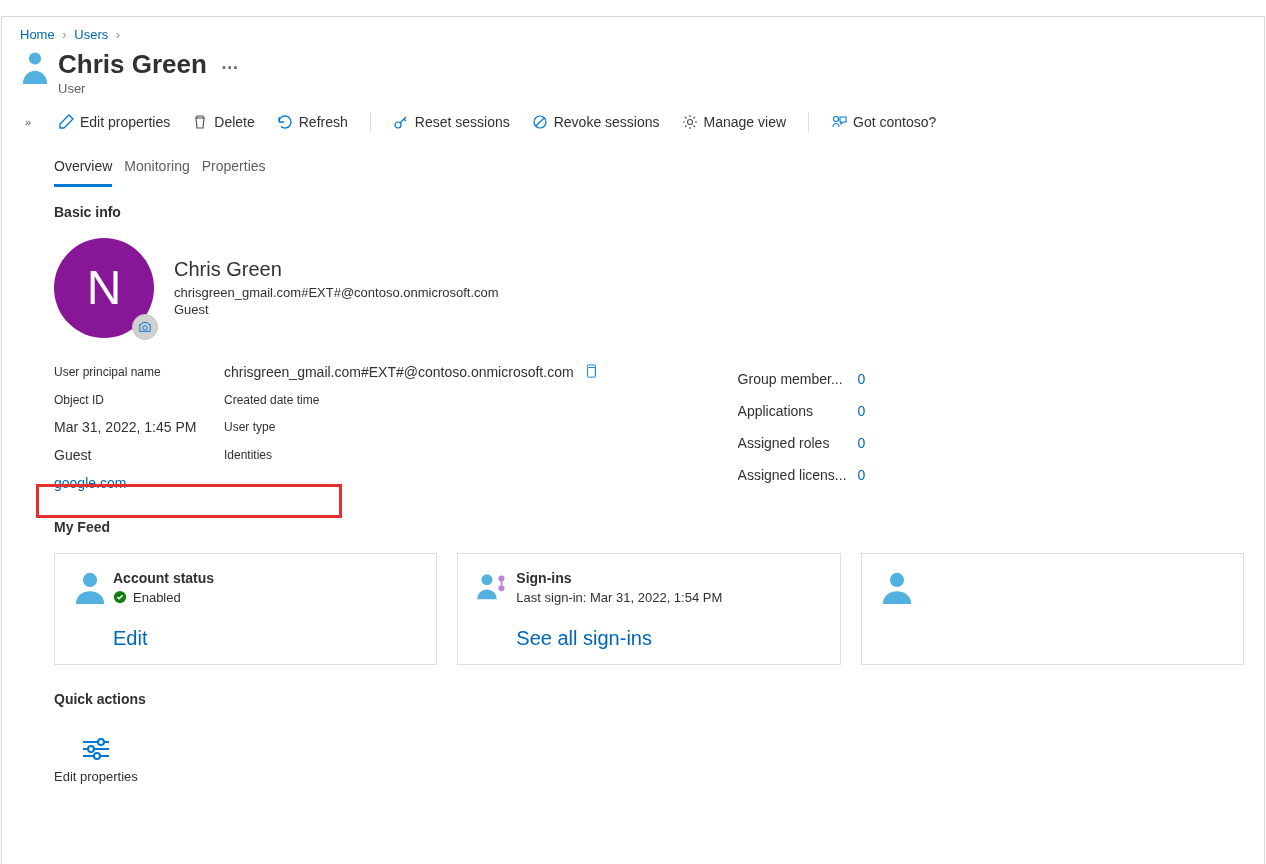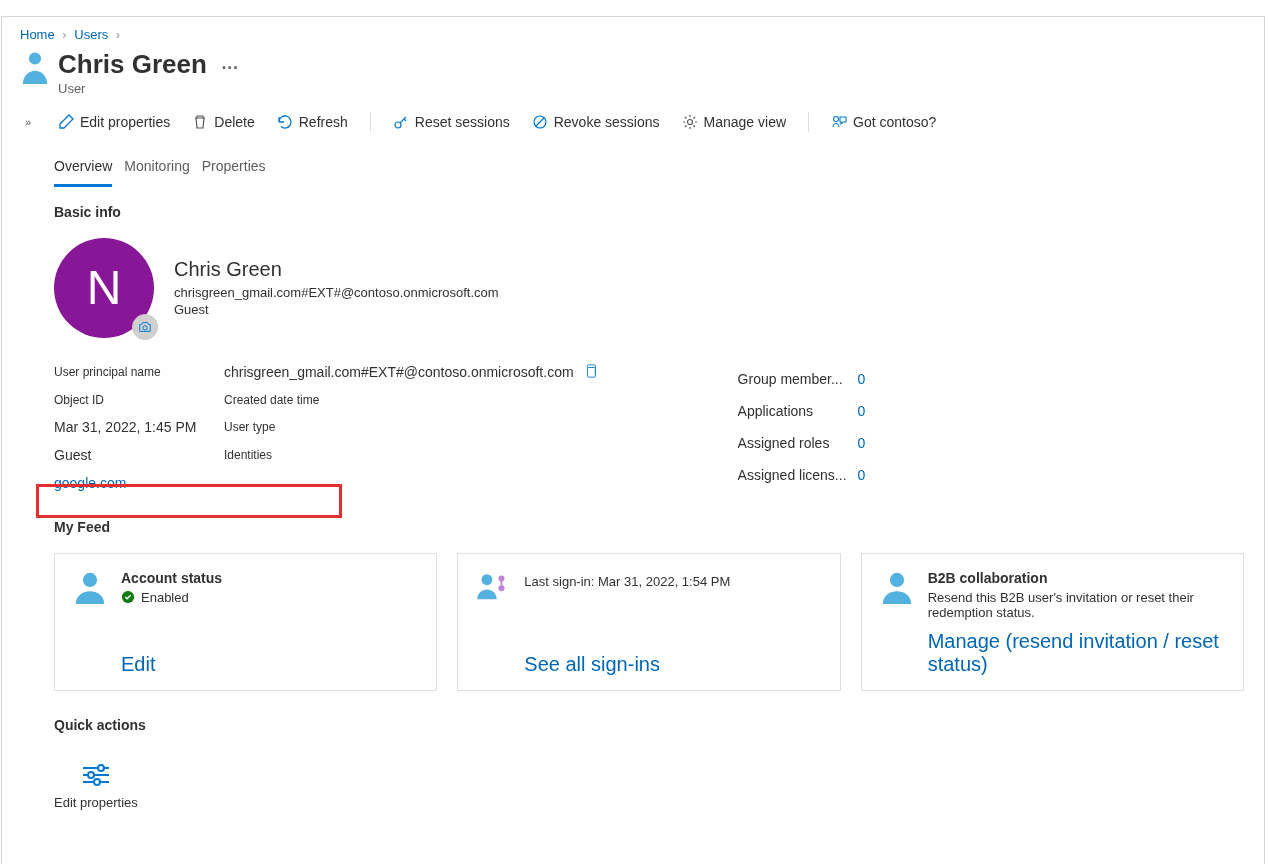--- a/index.html
+++ b/index.html
@@ -79,21 +79,21 @@
   .rightlist{display:grid;grid-template-columns:120px auto;align-items:center; min-width:170px;}
   .rightlist .lbl{font-size:14px;color:var(--text);white-space:nowrap;overflow:hidden;text-overflow:ellipsis;max-width:120px;}
   .rightlist .val{color:var(--link);font-size:14px;}
   .highlightbox{position:absolute;border:3px solid var(--red);pointer-events:none;}
   .propswrap{position:relative;}
   
   .feed{margin-top:28px;}
   .cards{display:flex;gap:20px;margin-top:14px;}
   .card{
     flex:1;border:1px solid var(--border);padding:16px 18px 14px 18px;
-    display:flex;gap:14px;min-height:112px;
+    display:flex;gap:6px;min-height:112px;
   }
   .cardicon svg{width:34px;height:34px;}
   .cardbody{flex:1;display:flex;flex-direction:column;}
   .cardtitle{font-weight:600;font-size:14px;}
   .cardline{font-size:13px;color:var(--text);margin-top:4px;display:flex;align-items:center;gap:6px;}
   .cardlink{color:var(--link);font-size:20px;margin-top:auto;cursor:pointer;padding-top:10px;}
   .checkmark{width:14px;height:14px;}
   
   .quick{margin-top:26px;}
   .qa{display:inline-flex;flex-direction:column;align-items:center;gap:8px;margin-top:12px;cursor:pointer;}
@@ -282,36 +282,32 @@
           <div class="cardicon">
             <svg viewBox="0 0 28 24">
                 <circle cx="9" cy="6" r="4.5" fill="#53b1e0"></circle>
                 <path d="M1 22c0-5 4-8 8-8s8 3 8 8z" fill="#53b1e0"></path>
                 <circle cx="21" cy="5" r="2.5" fill="#c183d6"></circle>
                 <circle cx="21" cy="13" r="2.5" fill="#c183d6"></circle>
                 <path d="M21 7v4" stroke="#c183d6" stroke-width="1.5"></path>
               </svg>
           </div>
           <div class="cardbody">
+            <div class="cardtitle">Sign-ins</div>
             <div class="cardline">Last sign-in: Mar 31, 2022, 1:54 PM</div>
             <div class="cardlink">See all sign-ins</div>
           </div>
         </div>
 
         <div class="card">
           <div class="cardicon">
             <svg viewBox="0 0 24 24">
                 <circle cx="12" cy="7" r="5" fill="#53b1e0"></circle>
                 <path d="M2 24c0-6 5-9 10-9s10 3 10 9z" fill="#53b1e0"></path>
               </svg>
-          </div>
-          <div class="cardbody">
-            <div class="cardtitle">B2B collaboration</div>
-            <div class="cardline">Resend this B2B user's invitation or reset their redemption status.</div>
-            <div class="cardlink">Manage (resend invitation / reset status)</div>
           </div>
         </div>
 
       </div>
     </div>
 
     <div class="quick">
       <div class="secthead">Quick actions</div>
       <div class="qa">
         <svg viewBox="0 0 34 24">

